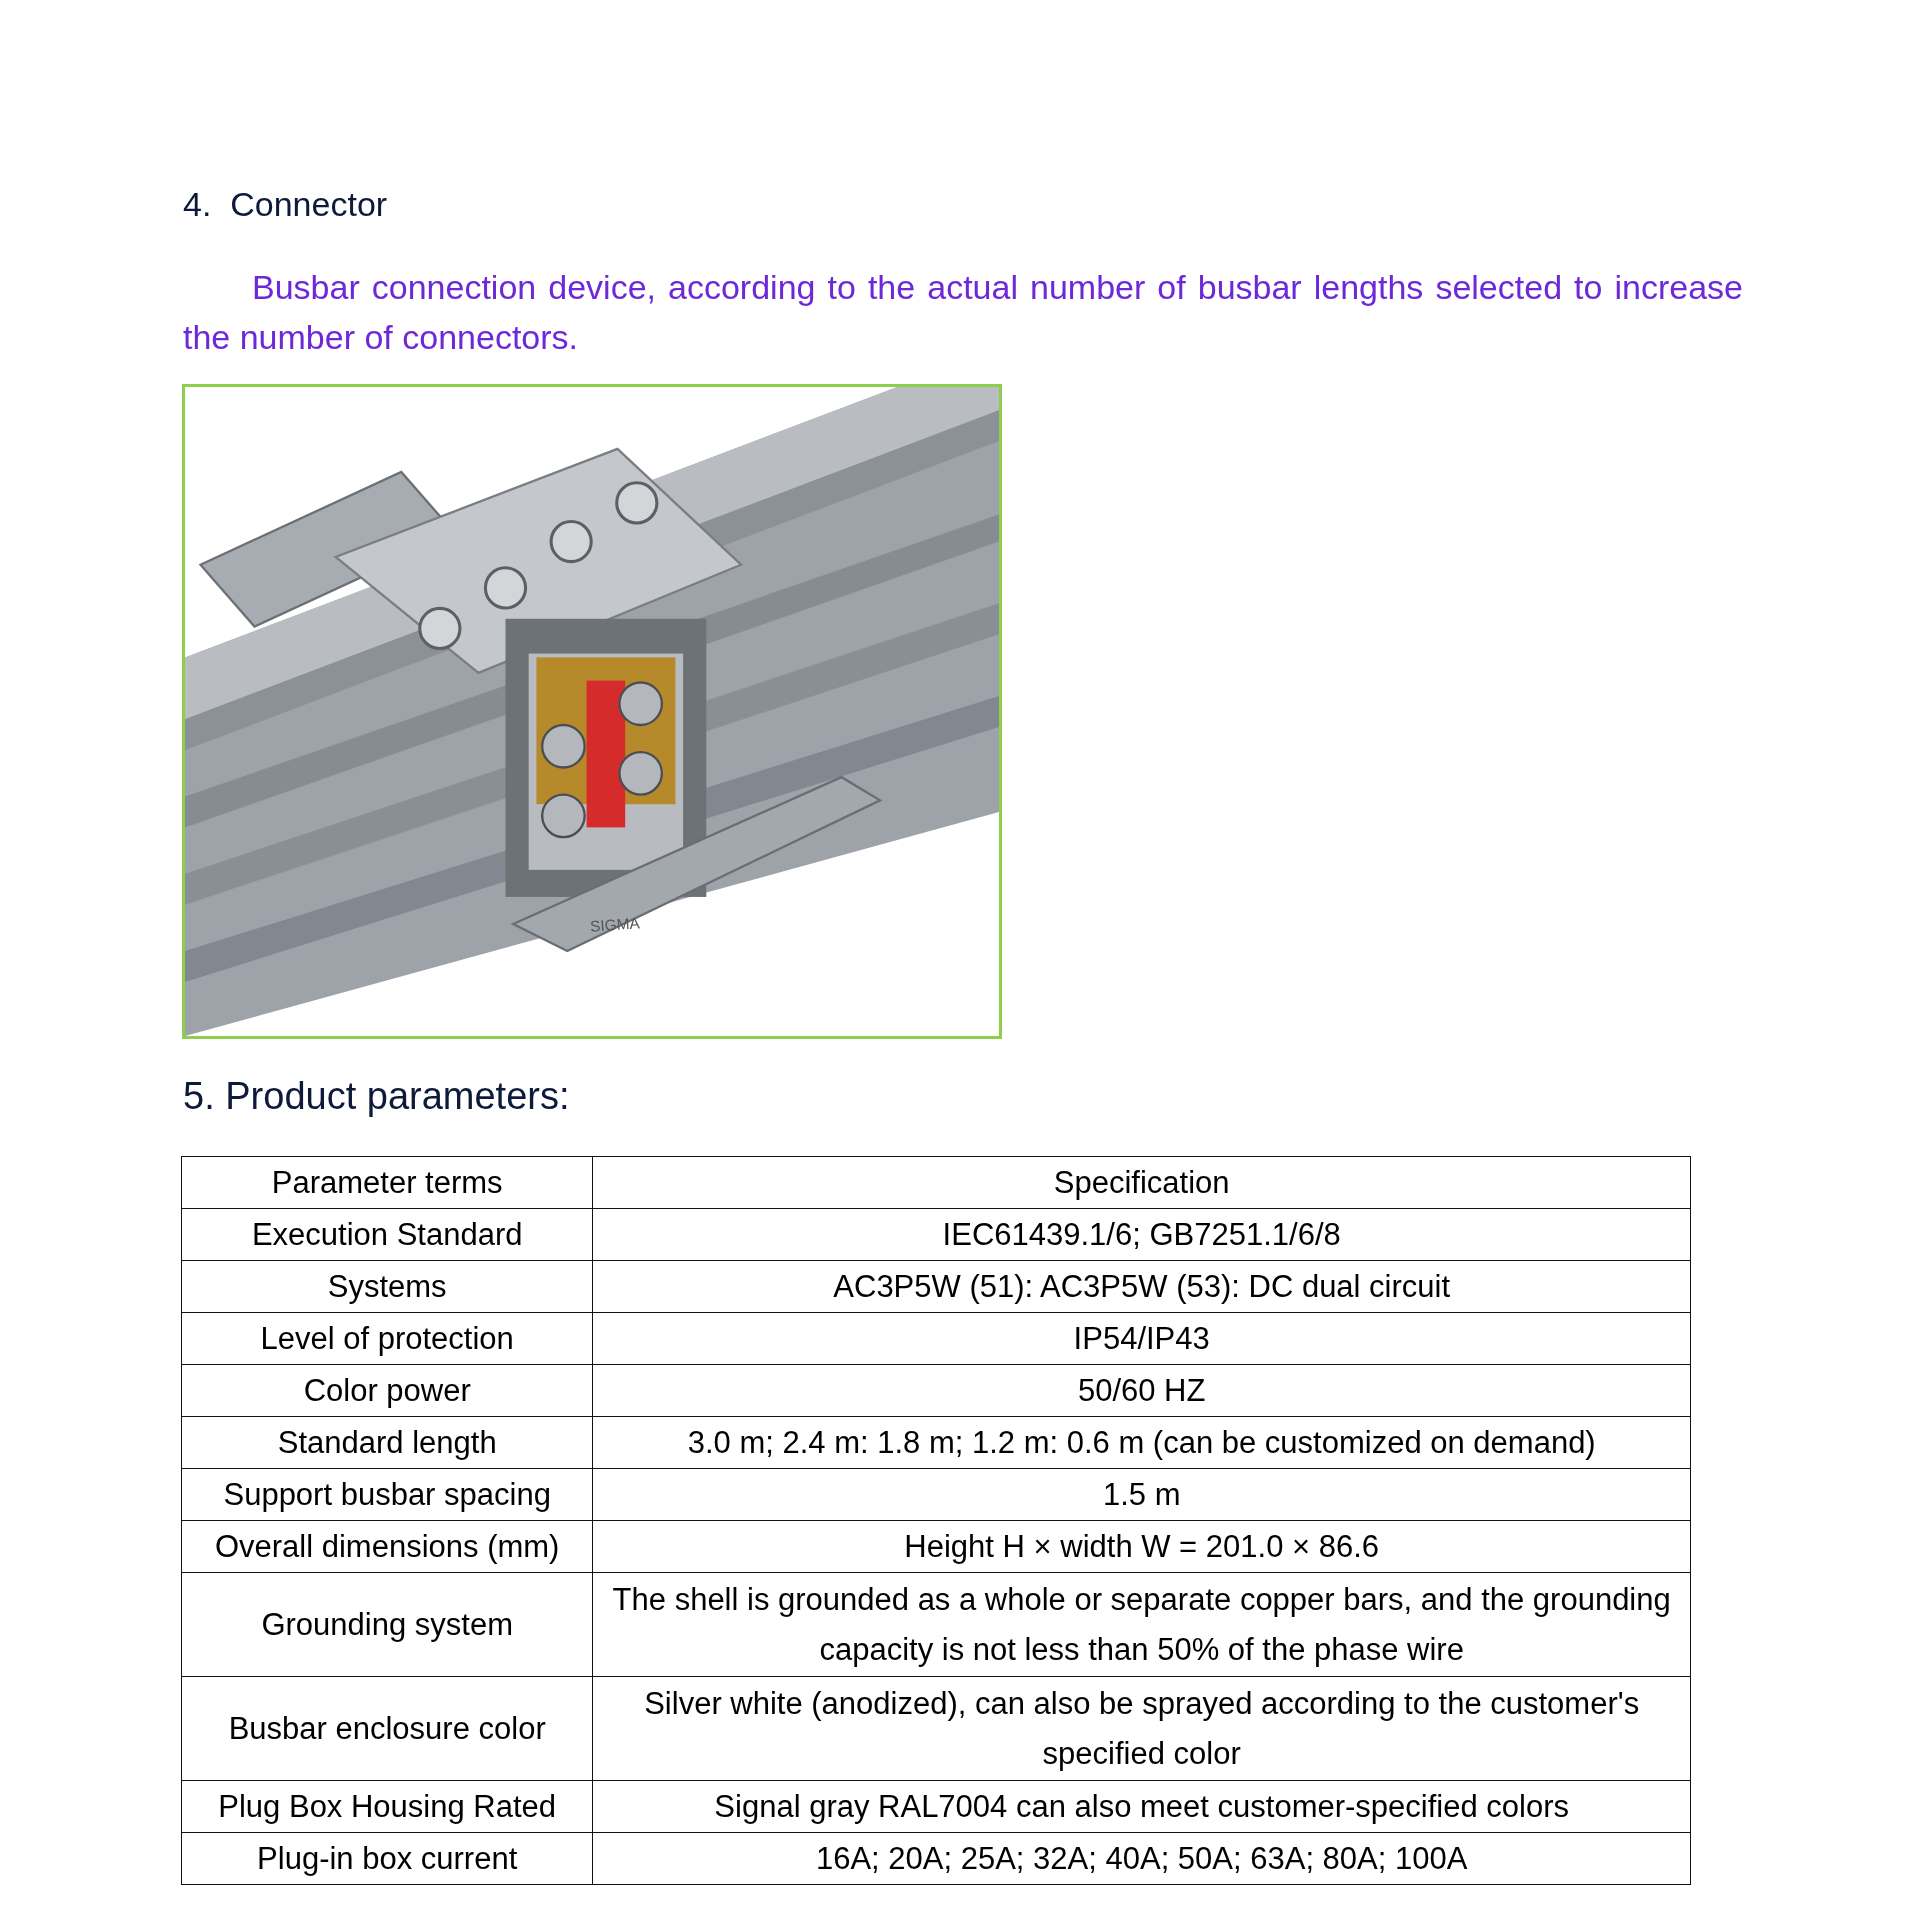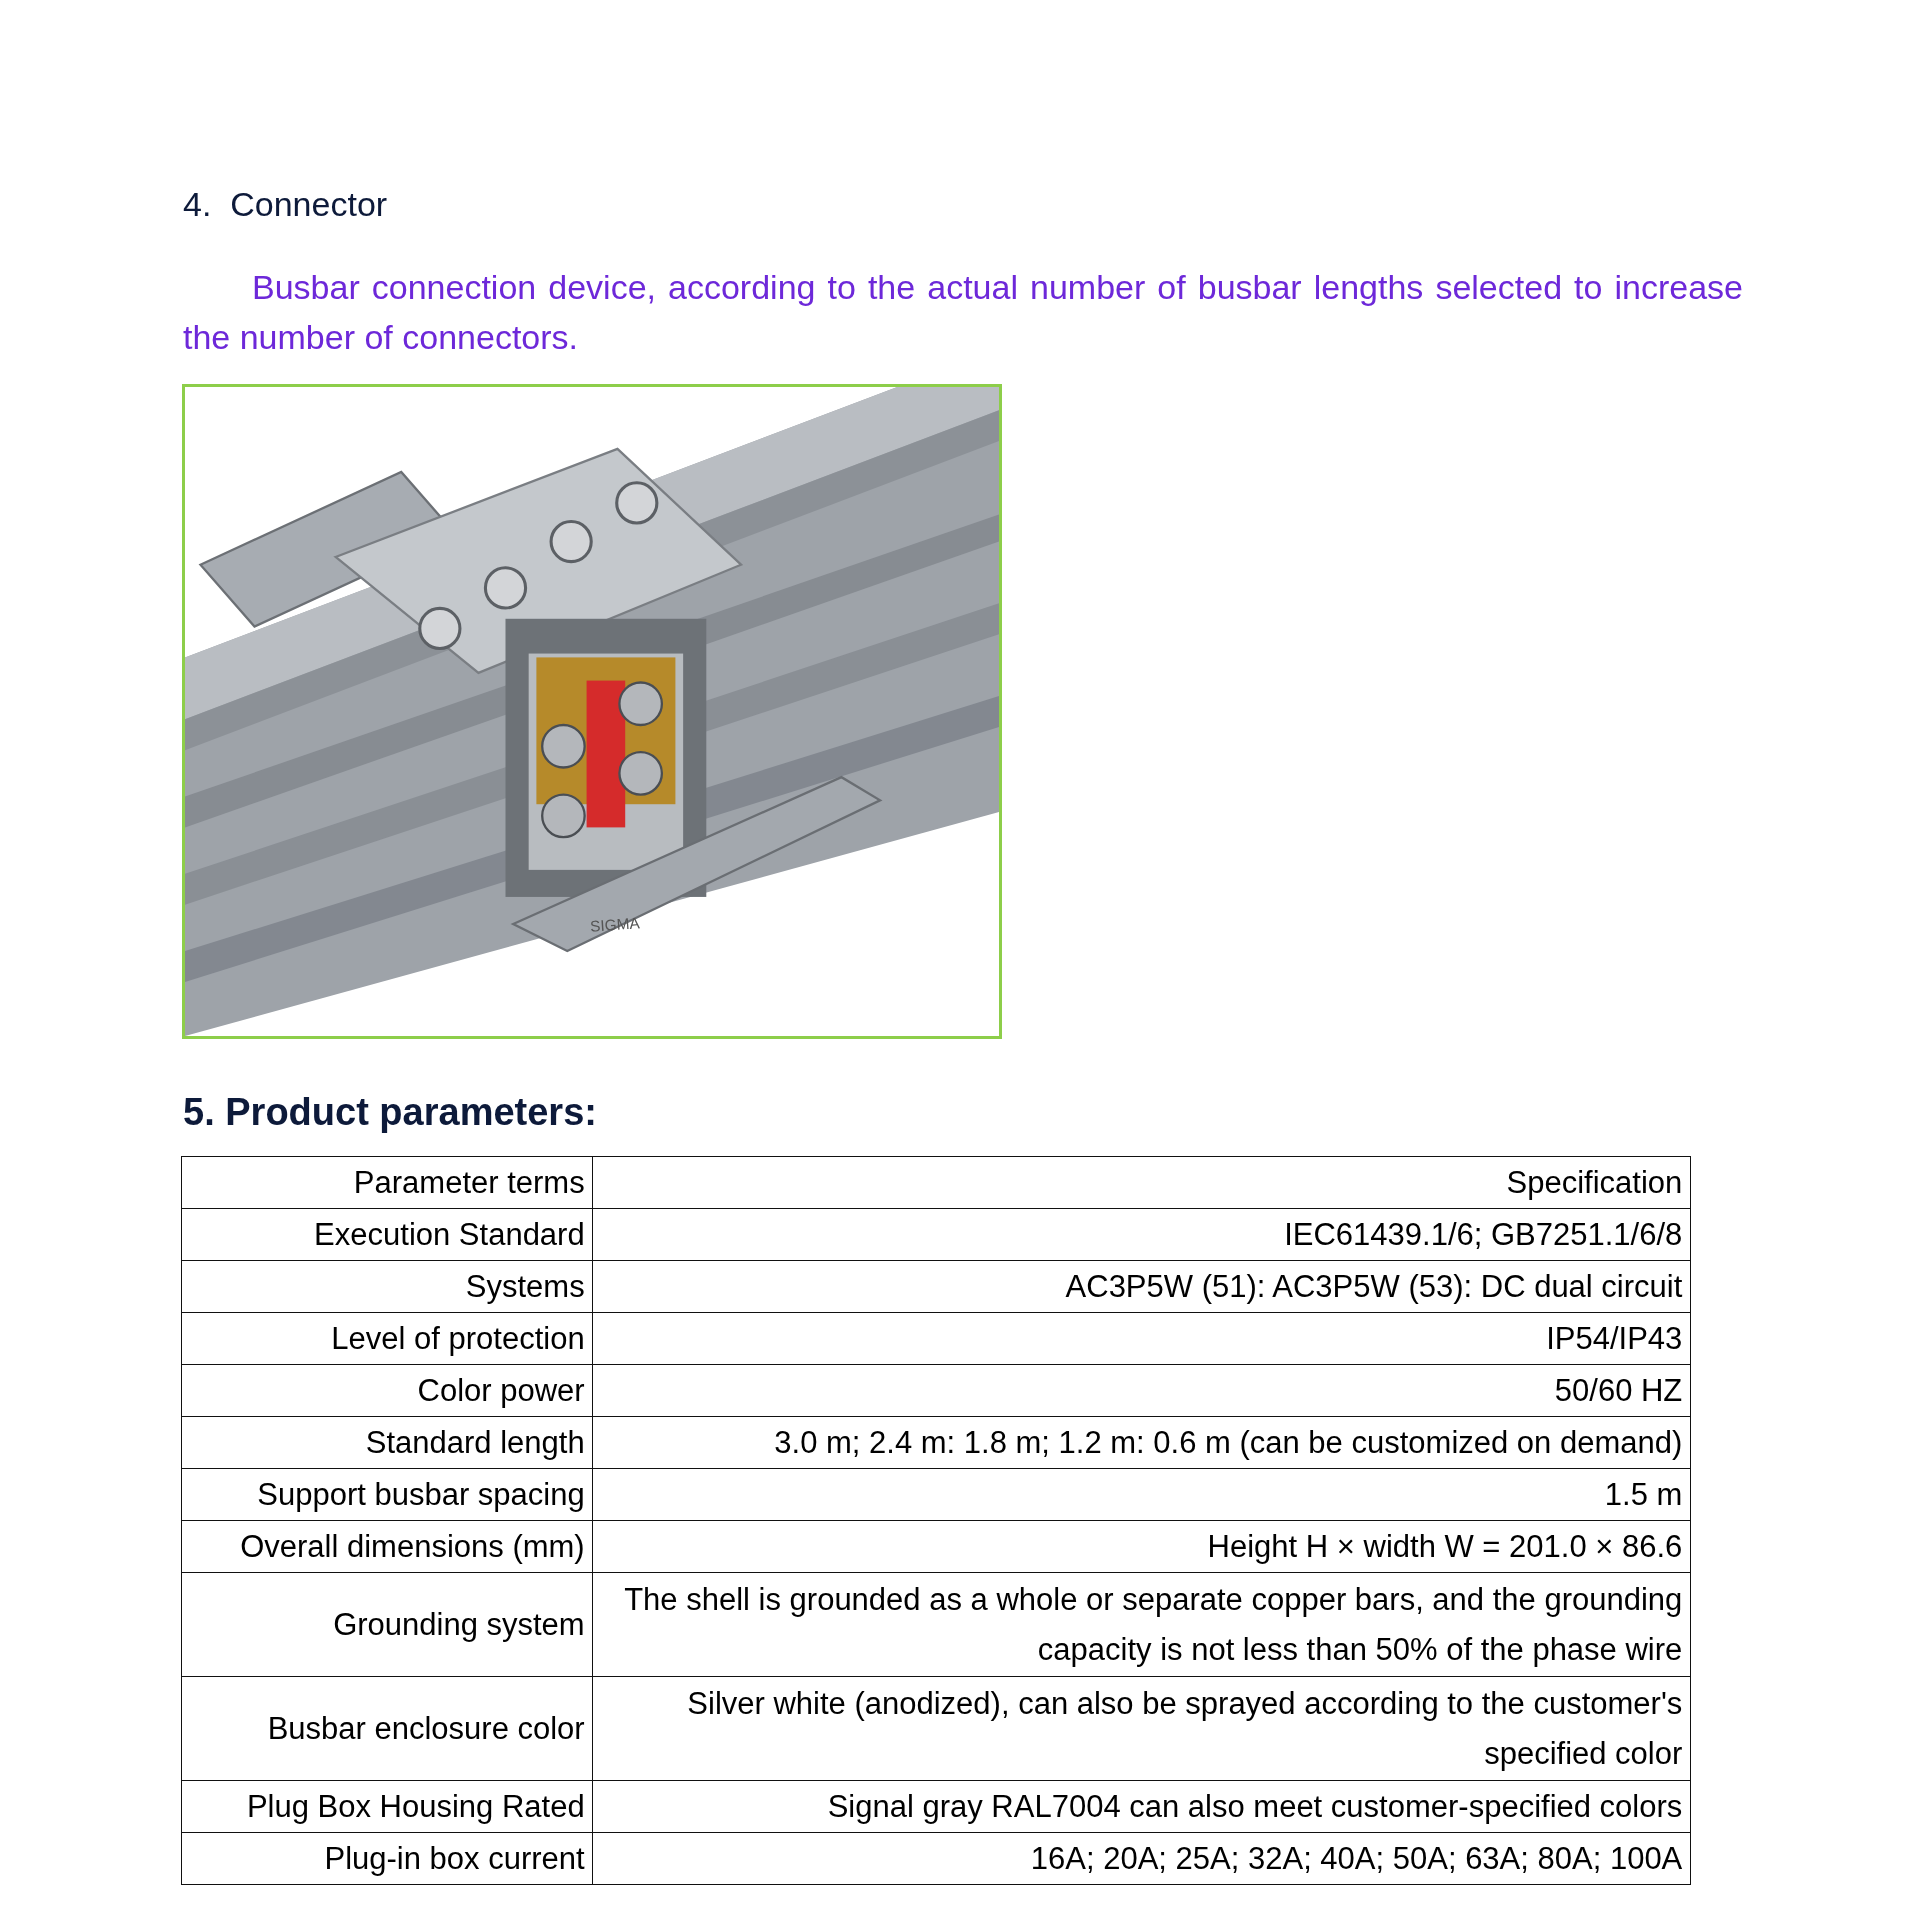--- a/index.html
+++ b/index.html
@@ -5,25 +5,25 @@
   html, body { margin: 0; padding: 0; background: #ffffff; }
   body { width: 1911px; height: 2703px; position: relative; overflow: hidden;
          font-family: "Liberation Sans", sans-serif; color: #000; }
   .abs { position: absolute; }
   .section-title { left: 183px; top: 185px; font-size: 34px; color: #0d1a3a; white-space: pre; text-align: right; }
   .para { left: 183px; top: 262px; width: 1560px; font-size: 34px; line-height: 50px; color: #6d28d9;
           text-align: justify; text-indent: 69px; }
   .figure { left: 182px; top: 384px; width: 820px; height: 655px; border: 3.9px solid #8dce4a;
             box-sizing: border-box; background: #ffffff; overflow: hidden; }
   .figure svg { width: 100%; height: 100%; display: block; }
-  .heading2 { left: 183px; top: 1075px; font-size: 38px; font-weight: bold; color: #0d1a3a; margin-top: 16px; }
+  .heading2 { left: 183px; top: 1075px; font-size: 38px; font-weight: normal; color: #0d1a3a; }
   table { border-collapse: collapse; position: absolute; font-size: 31px; color: #000; }
   td { border: 1.9px solid #111; text-align: center; vertical-align: middle; padding: 0 7.7px; }
   .t1 { left: 181px; top: 1156px; width: 1510px; }
-  .t1 td { height: 51px; line-height: 50px; text-align: right; }
+  .t1 td { height: 51px; line-height: 50px; }
   .t1 td.c1 { width: 395px; }
   .t1 tr.tall td { height: 103px; }
   .t1 tr.tall td.c2 { line-height: 50px; }
 </style>
 </head>
 <body>
 
 <div class="abs section-title">4.  Connector</div>
 <div class="abs para">Busbar connection device, according to the actual number of busbar lengths selected to increase the number of connectors.</div>
 

